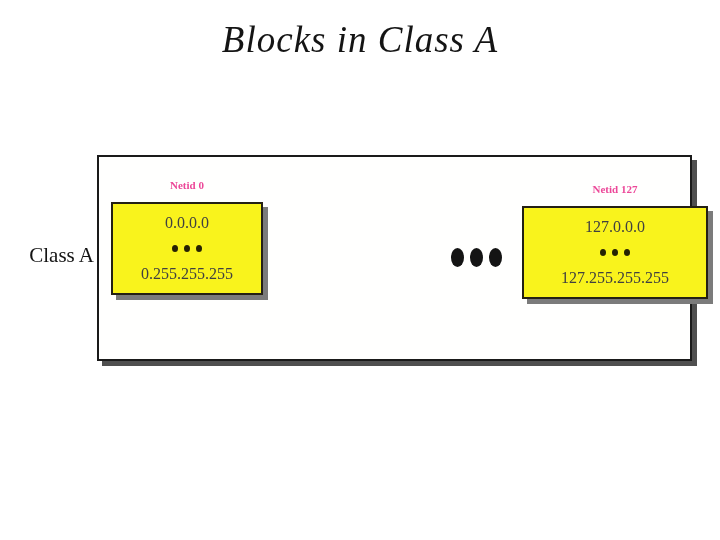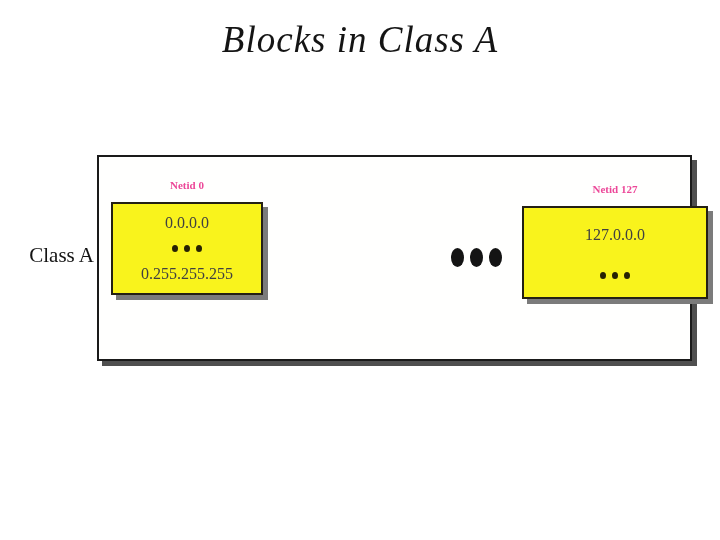--- a/index.html
+++ b/index.html
@@ -134,19 +134,20 @@
     <div class="block-group g1">
     </div>
 
     <div class="separator"><span class="bdot"></span><span class="bdot"></span><span class="bdot"></span></div>
 
     <div class="block-group g2">
       <div class="netid">Netid 127</div>
       <div class="yellow-box">
         <div class="addr">127.0.0.0</div>
         <div class="small-dots"><span class="sdot"></span><span class="sdot"></span><span class="sdot"></span></div>
+        <div class="addr">127.255.255.255</div>
       </div>
     </div>
 
 
   </div>
 
 </div>
 
 </body></html>

